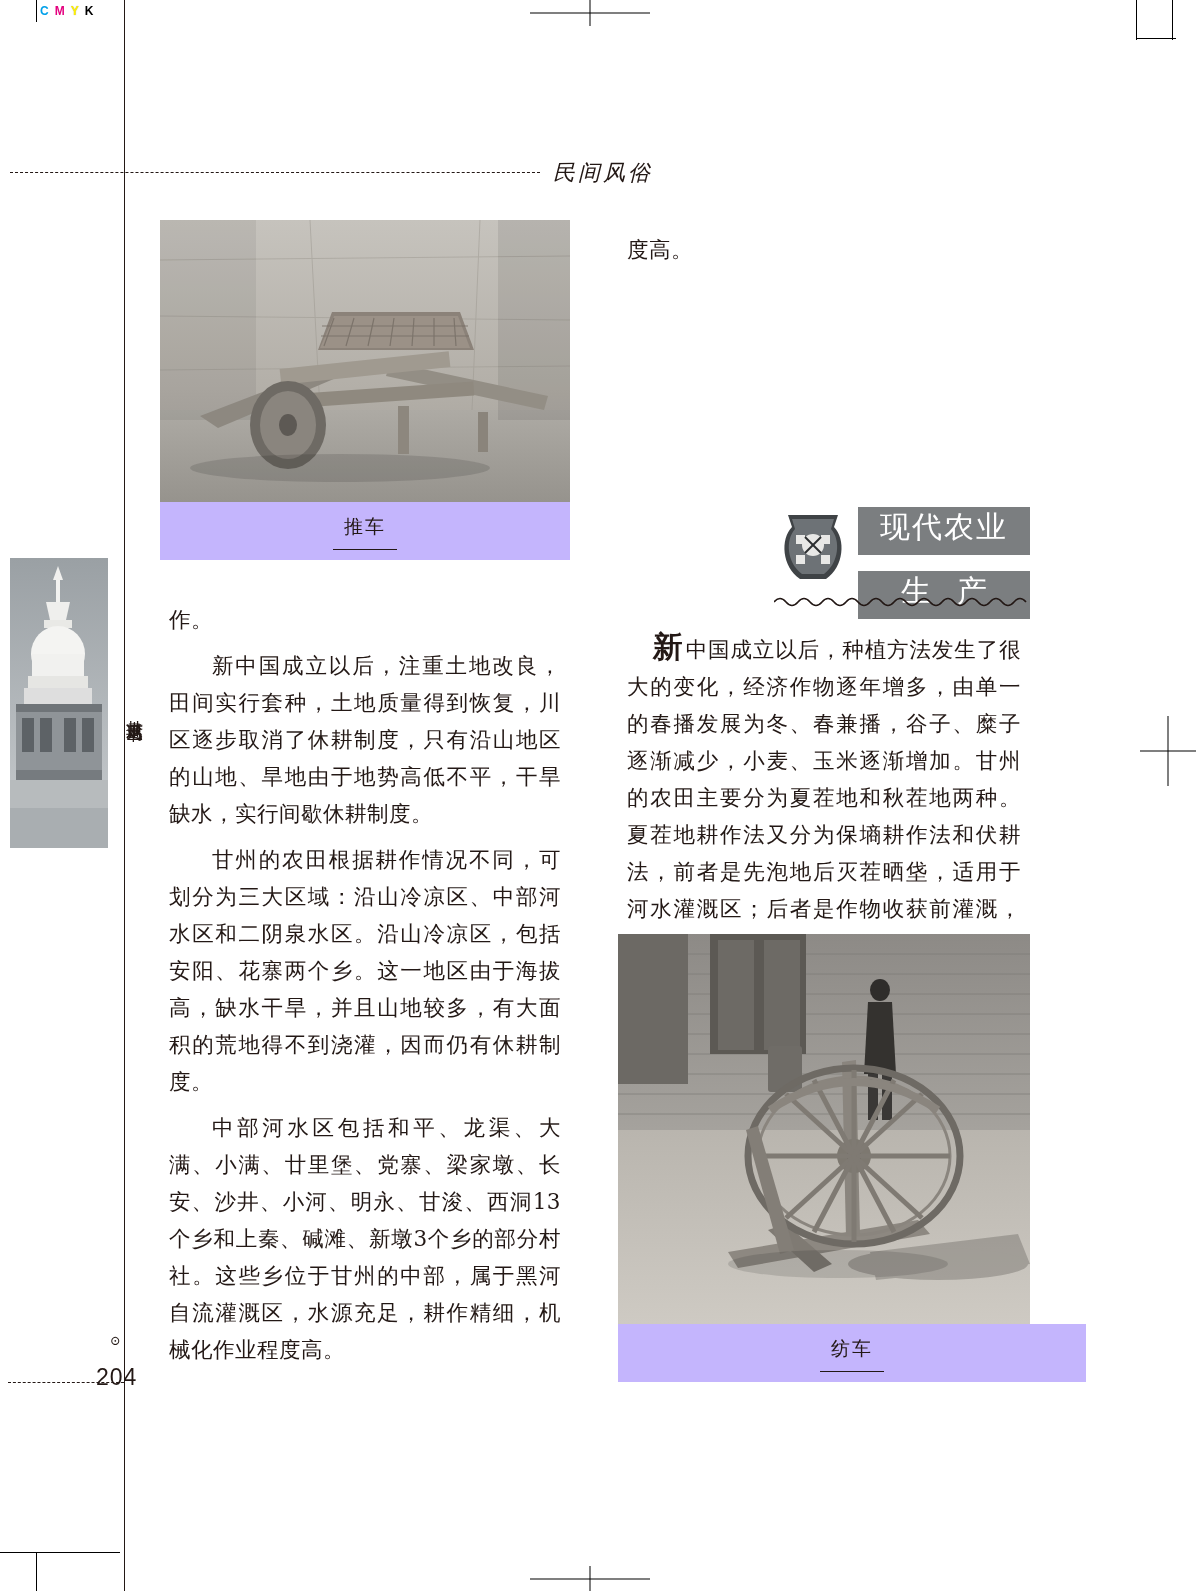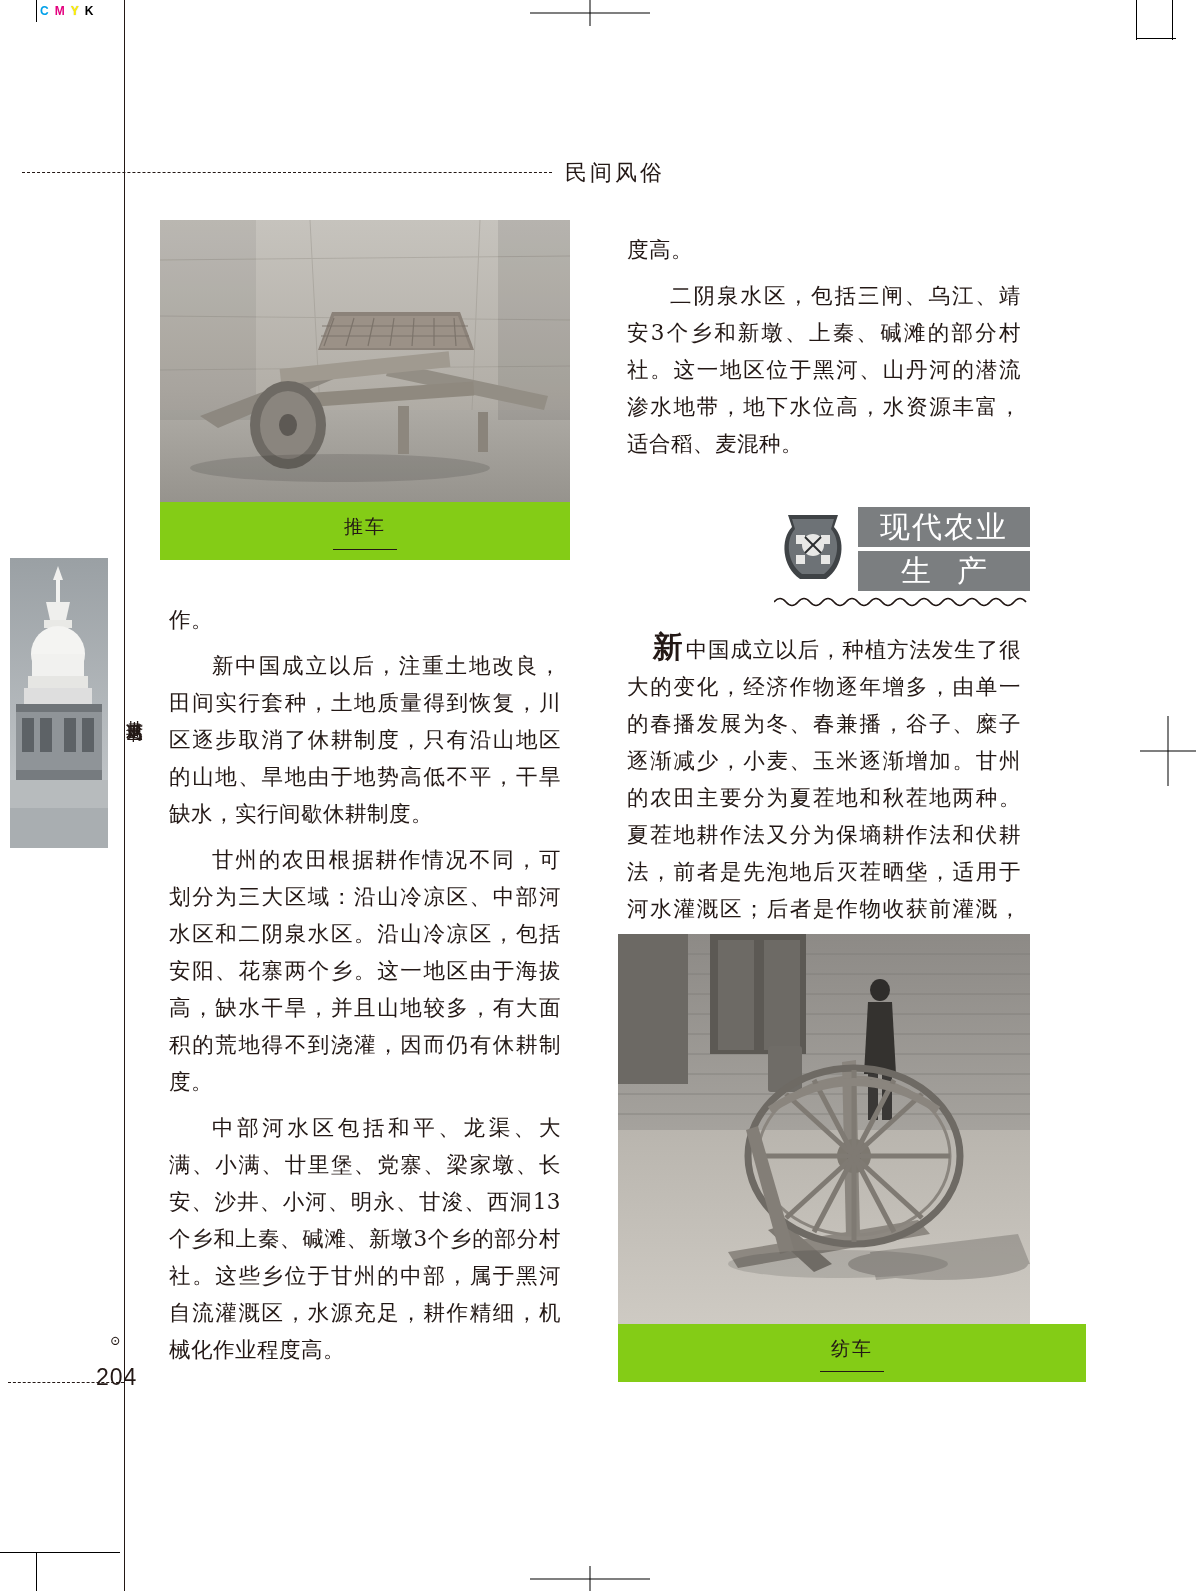--- a/index.html
+++ b/index.html
@@ -77,24 +77,25 @@
     left: 124px;
     top: 0;
     width: 1px;
     height: 1591px;
     background: #231815;
   }
 
   
   .running-head {
     position: absolute;
-    left: 22px;
+    left: 10px;
     top: 158px;
     width: 1030px;
     height: 30px;
+    font-style: italic;
   }
   .running-head .dashrule {
     position: absolute;
     left: 0;
     top: 14px;
     width: 530px;
     border-top: 1.5px dashed #231815;
   }
   .running-head .rh-text {
     position: absolute;
@@ -179,21 +180,21 @@
   
   .figure {
     position: absolute;
   }
   .figure .photo {
     background: #b9bdbe;
     overflow: hidden;
     position: relative;
   }
   .caption {
-    background: #84cc16;
+    background: #c4b5fd;
     text-align: center;
     font-size: 19px;
     color: #231815;
     position: relative;
     letter-spacing: 2px;
   }
   .caption .label {
     display: block;
     padding-top: 12px;
   }
@@ -230,23 +231,23 @@
   }
   .sh-words {
     position: absolute;
     left: 84px;
     top: 2px;
     width: 172px;
     height: 82px;
   }
   .sh-row {
     position: relative;
-    height: 40px;
+    height: 48px;
     background: #7b7e80;
-    margin-bottom: 4px;
+    margin-bottom: 16px;
     color: #ffffff;
     font-size: 30px;
     line-height: 40px;
     letter-spacing: 2px;
     font-family: "DejaVu Serif", "Liberation Serif", serif;
     text-align: center;
   }
   .sh-row.spaced { letter-spacing: 26px; text-indent: 26px; }
   .sh-wave {
     position: absolute;
@@ -442,21 +443,20 @@
 
 <div class="col col-left">
   <p>作。</p>
   <p class="ind">新中国成立以后，注重土地改良，田间实行套种，土地质量得到恢复，川区逐步取消了休耕制度，只有沿山地区的山地、旱地由于地势高低不平，干旱缺水，实行间歇休耕制度。</p>
   <p class="ind">甘州的农田根据耕作情况不同，可划分为三大区域：沿山冷凉区、中部河水区和二阴泉水区。沿山冷凉区，包括安阳、花寨两个乡。这一地区由于海拔高，缺水干旱，并且山地较多，有大面积的荒地得不到浇灌，因而仍有休耕制度。</p>
   <p class="ind">中部河水区包括和平、龙渠、大满、小满、廿里堡、党寨、梁家墩、长安、沙井、小河、明永、甘浚、西洞13个乡和上秦、碱滩、新墩3个乡的部分村社。这些乡位于甘州的中部，属于黑河自流灌溉区，水源充足，耕作精细，机械化作业程度高。</p>
 </div>
 
 <div class="col col-right">
   <p>度高。</p>
-  <p class="ind">二阴泉水区，包括三闸、乌江、靖安3个乡和新墩、上秦、碱滩的部分村社。这一地区位于黑河、山丹河的潜流渗水地带，地下水位高，水资源丰富，适合稻、麦混种。</p>
 </div>
 
 <div class="col" id="right-column-body" style="left:618px; top:622px; width:412px;">
   <p style="text-indent:1.2em;">
     <span class="dropcap">新</span><span>中国成立以后，种植方法发生了很大的变化，经济作物逐年增多，由单一的春播发展为冬、春兼播，谷子、糜子逐渐减少，小麦、玉米逐渐增加。甘州的农田主要分为夏茬地和秋茬地两种。夏茬地耕作法又分为保墒耕作法和伏耕法，前者是先泡地后灭茬晒垡，适用于河水灌溉区；后者是作物收获前灌溉，收获后灭茬晒垡。古时的甘州还有</span>
   </p>
 </div>
 
 <div class="figure" id="fig-spinningwheel">
   <div class="photo">

